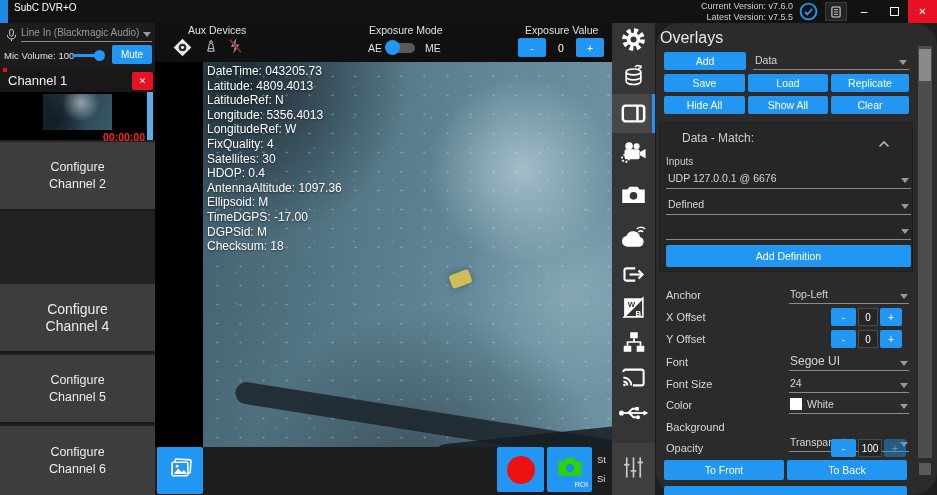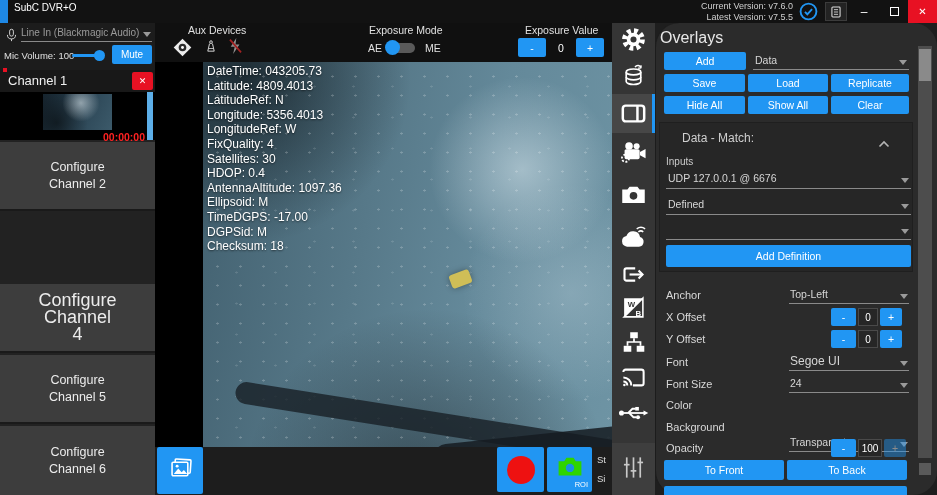--- a/index.html
+++ b/index.html
@@ -82,21 +82,21 @@
         radial-gradient(circle at 20% 80%, rgba(0,0,0,.5), rgba(0,0,0,0) 50%),
         linear-gradient(115deg,#16242e,#2c4656 55%,#3c5a6a);"></div>
       <div class="abs" style="right:10px;top:39px;font-size:10.5px;font-weight:bold;color:#ff2222;">00:00:00</div>
       <div class="abs" style="left:147px;top:0;width:6px;height:48px;background:#5caee8;"></div>
     </div>
 
     <div class="abs flexc" style="left:0;top:119px;width:155px;height:69px;background:#3d3d3d;border-bottom:2px solid #1a1a1a;">
       <span style="display:block;width:80px;text-align:center;font-size:12.5px;color:#ececec;line-height:17px;">Configure Channel 2</span>
     </div>
     <div class="abs flexc" style="left:0;top:261px;width:155px;height:69px;background:#3d3d3d;border-bottom:2px solid #1a1a1a;">
-      <span style="display:block;width:80px;text-align:center;font-size:18px;color:#ececec;line-height:17px;">Configure Channel 4</span>
+      <span style="display:block;width:80px;text-align:center;font-size:14px;color:#ececec;line-height:17px;">Configure Channel 4</span>
     </div>
     <div class="abs flexc" style="left:0;top:332px;width:155px;height:69px;background:#3d3d3d;border-bottom:2px solid #1a1a1a;">
       <span style="display:block;width:80px;text-align:center;font-size:12.5px;color:#ececec;line-height:17px;">Configure Channel 5</span>
     </div>
     <div class="abs flexc" style="left:0;top:403px;width:155px;height:69px;background:#3d3d3d;">
       <span style="display:block;width:80px;text-align:center;font-size:12.5px;color:#ececec;line-height:17px;">Configure Channel 6</span>
     </div>
   </div>
 
   <div class="abs" style="left:155px;top:23px;width:457px;height:39px;background:#101010;">
@@ -371,20 +371,25 @@
     <div class="abs" style="left:0;top:352px;width:260px;height:20px;">
       <span class="abs lbl" style="left:10px;top:3px;">Font Size</span>
       <span class="abs dd" style="left:133px;top:0;width:120px;height:18px;">
         <span style="position:absolute;left:1px;top:2px;">24</span>
         <span class="caret abs" style="right:1px;top:8px;"></span>
       </span>
     </div>
 
     <div class="abs" style="left:0;top:373px;width:260px;height:20px;">
       <span class="abs lbl" style="left:10px;top:3px;">Color</span>
+      <span class="abs dd" style="left:133px;top:0;width:120px;height:18px;">
+        <span style="position:absolute;left:1px;top:2px;width:12px;height:12px;background:#ffffff;"></span>
+        <span style="position:absolute;left:18px;top:2px;">White</span>
+        <span class="caret abs" style="right:1px;top:8px;"></span>
+      </span>
     </div>
 
     <div class="abs" style="left:0;top:395px;width:260px;height:20px;">
       <span class="abs lbl" style="left:10px;top:3px;">Background</span>
       <span class="abs dd" style="left:133px;top:8px;width:120px;height:18px;margin-top:8px;">
         <span style="position:absolute;left:1px;top:2px;">Transparent</span>
         <span class="caret abs" style="right:1px;top:8px;"></span>
       </span>
     </div>
 

